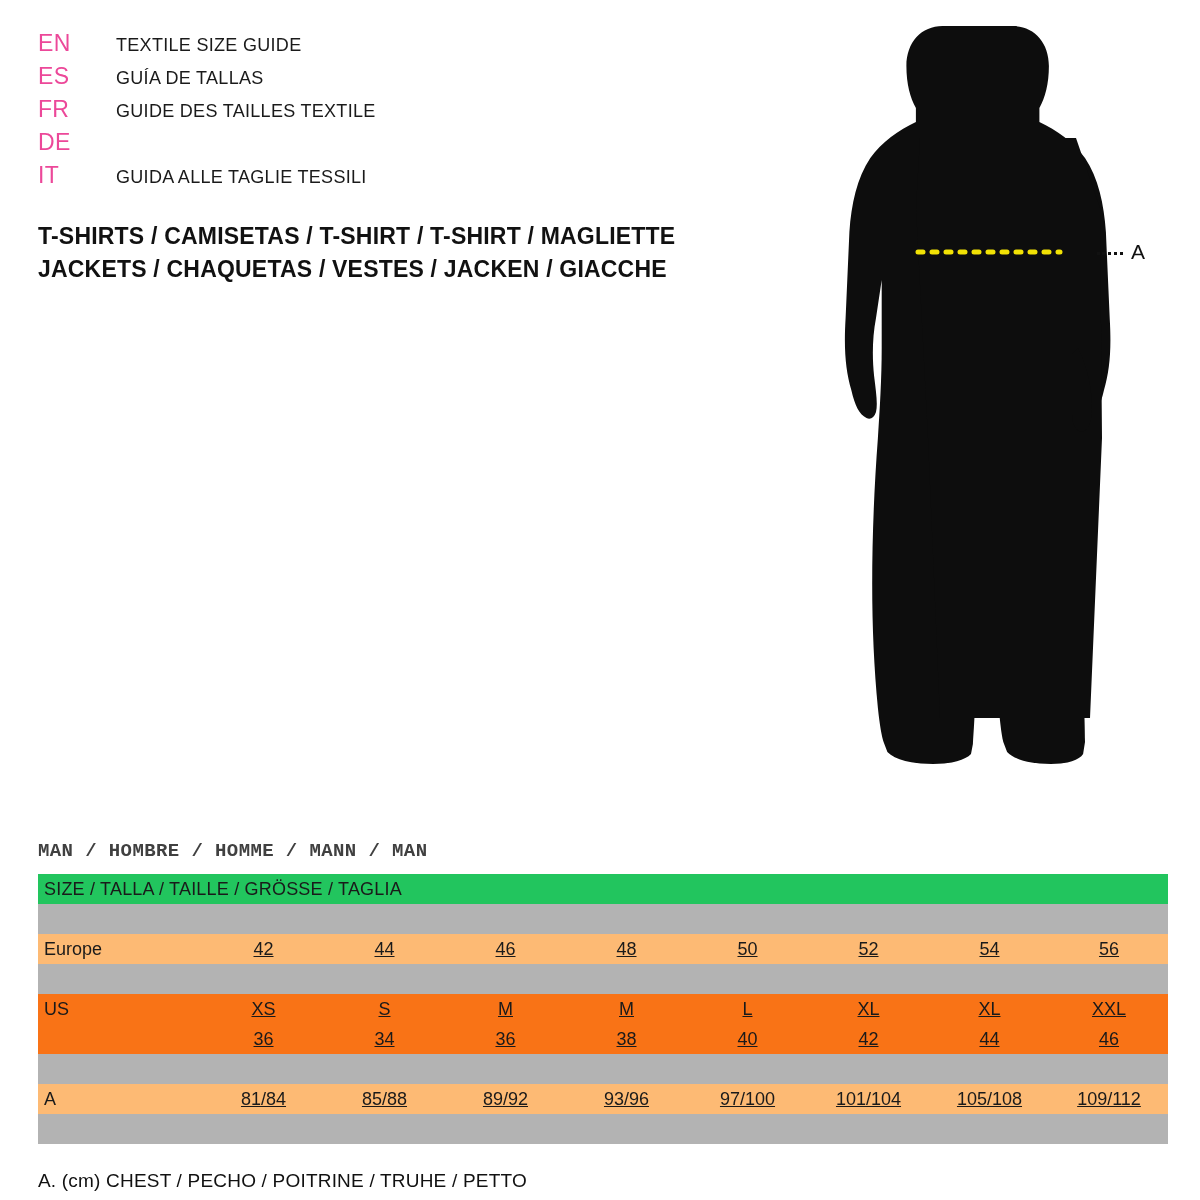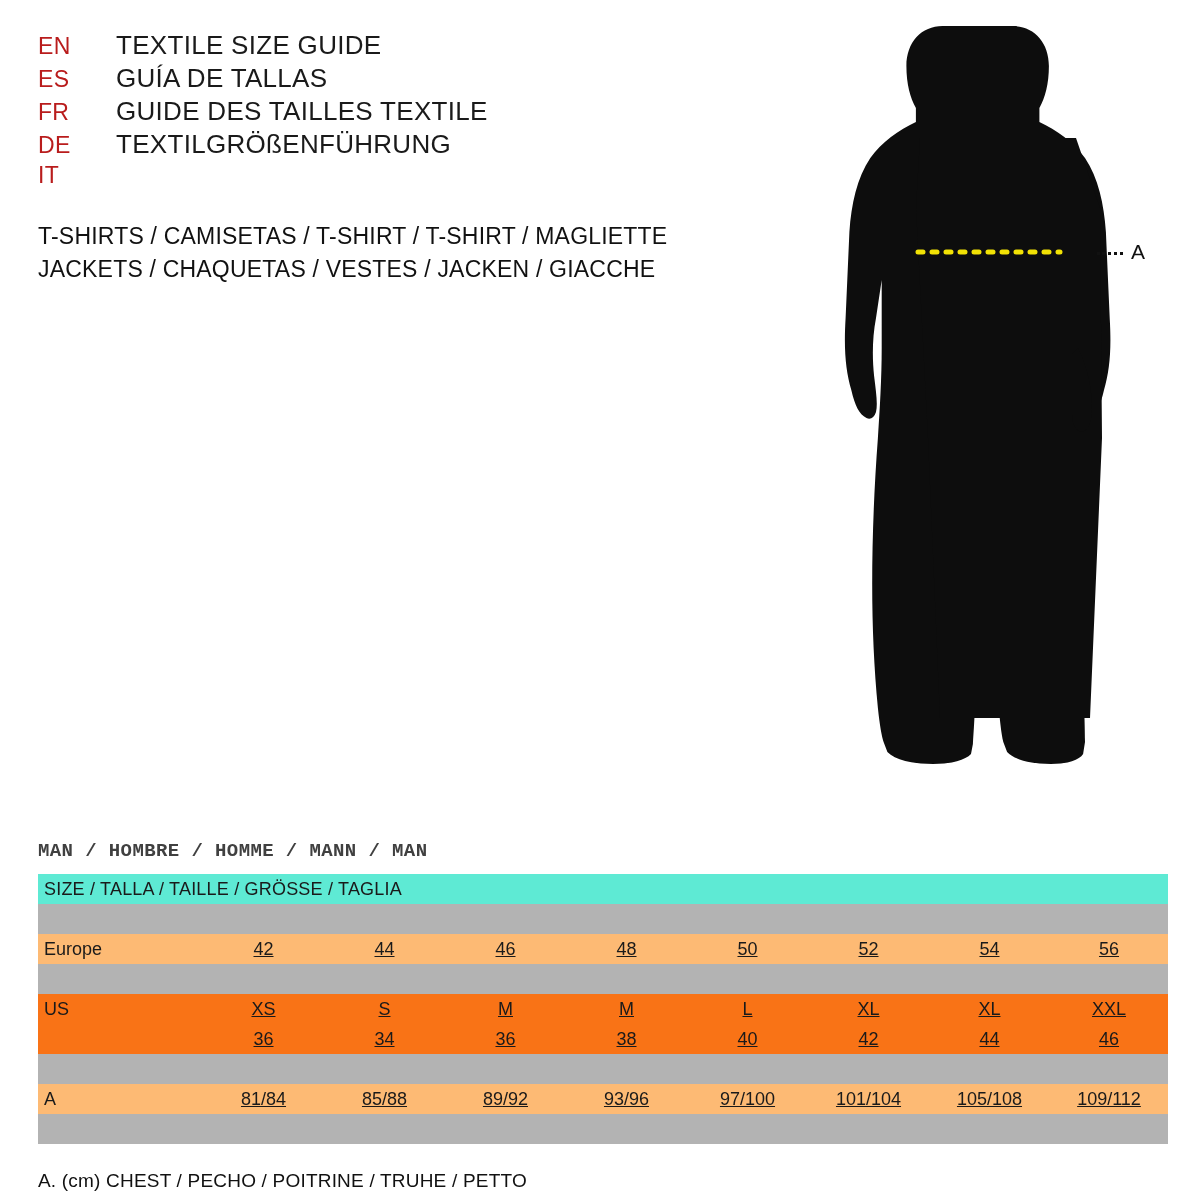--- a/index.html
+++ b/index.html
@@ -31,38 +31,38 @@
   }
   .lang-row {
     display: flex;
     align-items: baseline;
     height: 33px;
   }
   .lang-code {
     width: 78px;
     font-size: 23px;
     letter-spacing: 0.3px;
-    color: #b91c1c;
+    color: #ec4899;
   }
   .lang-name {
-    font-size: 26px;
+    font-size: 18px;
     letter-spacing: 0.3px;
     color: #1a1a1a;
     white-space: nowrap;
   }
 
   .garment-lines {
     position: absolute;
     left: 38px;
     top: 220px;
     width: 760px;
   }
   .garment-line {
     font-size: 23px;
-    font-weight: normal;
+    font-weight: bold;
     letter-spacing: 0.2px;
     line-height: 33px;
     color: #111111;
     white-space: nowrap;
   }
 
   
   .figure-wrap {
     position: absolute;
     left: 820px;
@@ -110,21 +110,21 @@
     table-layout: fixed;
   }
   table.size-table td {
     font-size: 18px;
     color: #1a1a1a;
     padding: 0;
     height: 30px;
     vertical-align: middle;
   }
   .hdr-row td {
-    background: #5eead4;
+    background: #22c55e;
     font-size: 17px;
     letter-spacing: 0.2px;
     color: #1a1a1a;
   }
   .row-alt td {
     background: #f97316;
   }
   .row-plain td {
     background: #fdba74;
   }
@@ -160,24 +160,24 @@
     <div class="lang-row">
       <div class="lang-code">ES</div>
       <div class="lang-name">GUÍA DE TALLAS</div>
     </div>
     <div class="lang-row">
       <div class="lang-code">FR</div>
       <div class="lang-name">GUIDE DES TAILLES TEXTILE</div>
     </div>
     <div class="lang-row">
       <div class="lang-code">DE</div>
-      <div class="lang-name">TEXTILGRÖßENFÜHRUNG</div>
     </div>
     <div class="lang-row">
       <div class="lang-code">IT</div>
+      <div class="lang-name">GUIDA ALLE TAGLIE TESSILI</div>
     </div>
   </div>
 
   <div class="garment-lines">
     <div class="garment-line">T-SHIRTS / CAMISETAS / T-SHIRT / T-SHIRT / MAGLIETTE</div>
     <div class="garment-line">JACKETS / CHAQUETAS / VESTES / JACKEN / GIACCHE</div>
   </div>
 
   <div class="figure-wrap">
     <svg width="340" height="780" viewBox="0 0 340 780">

